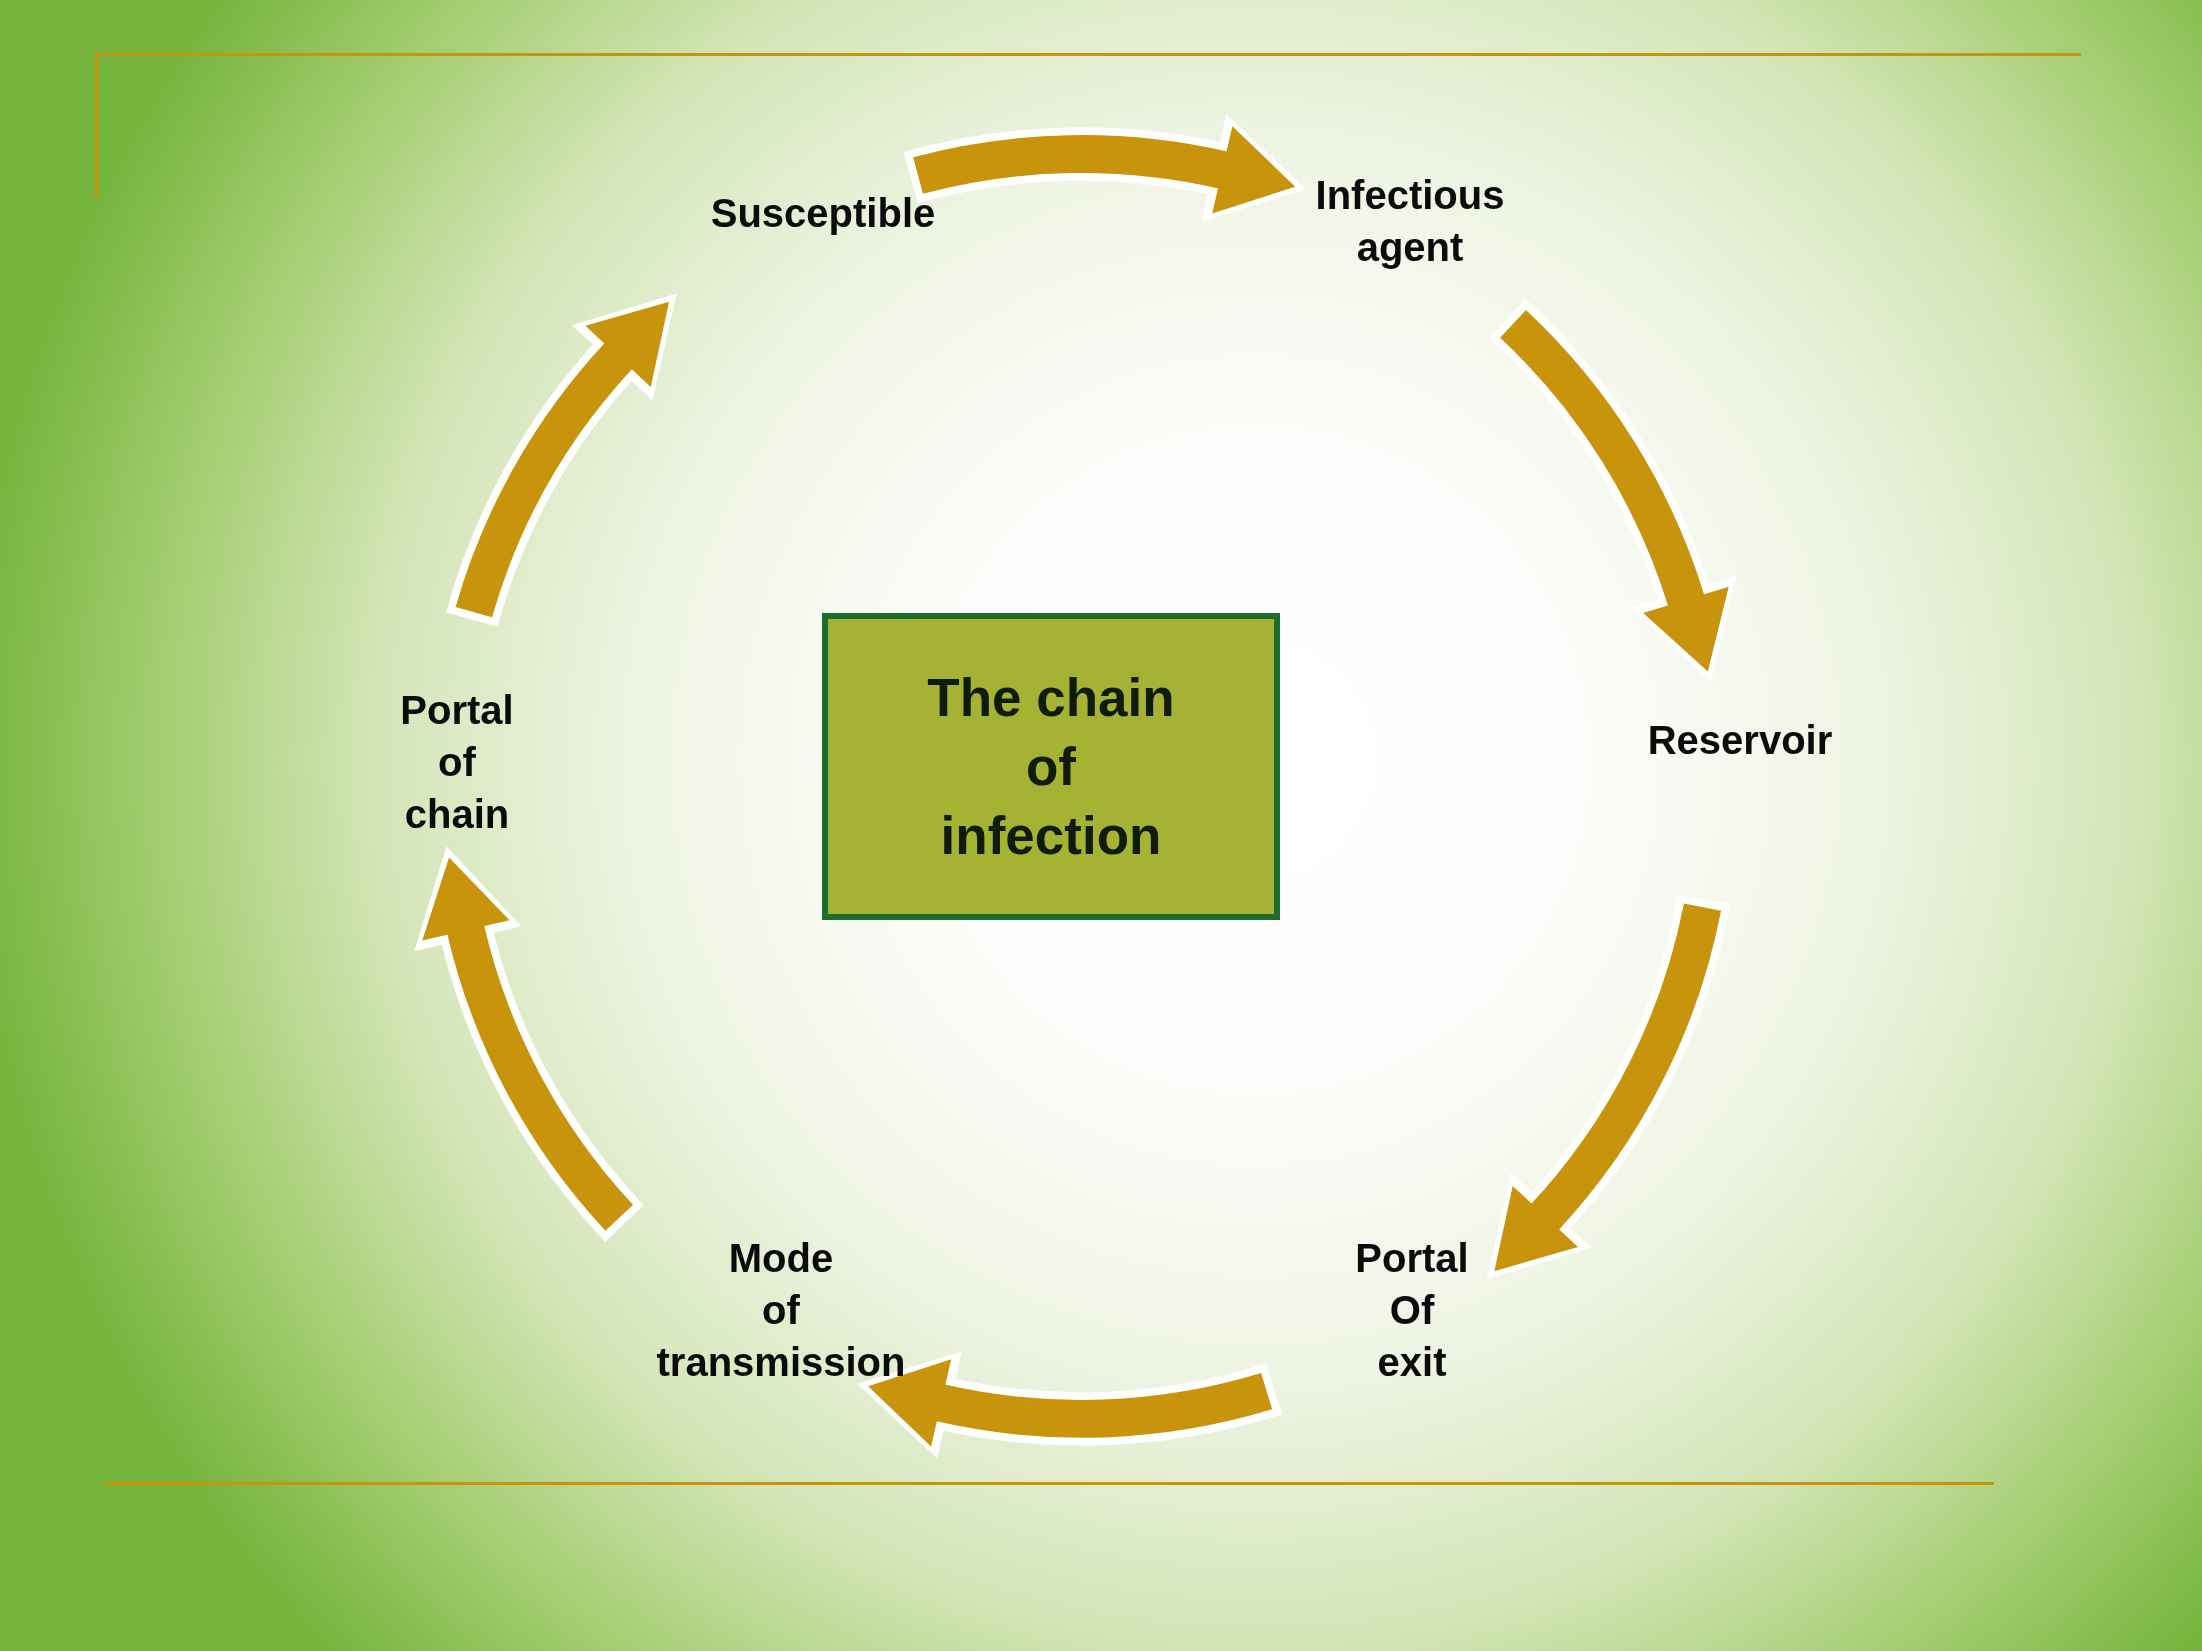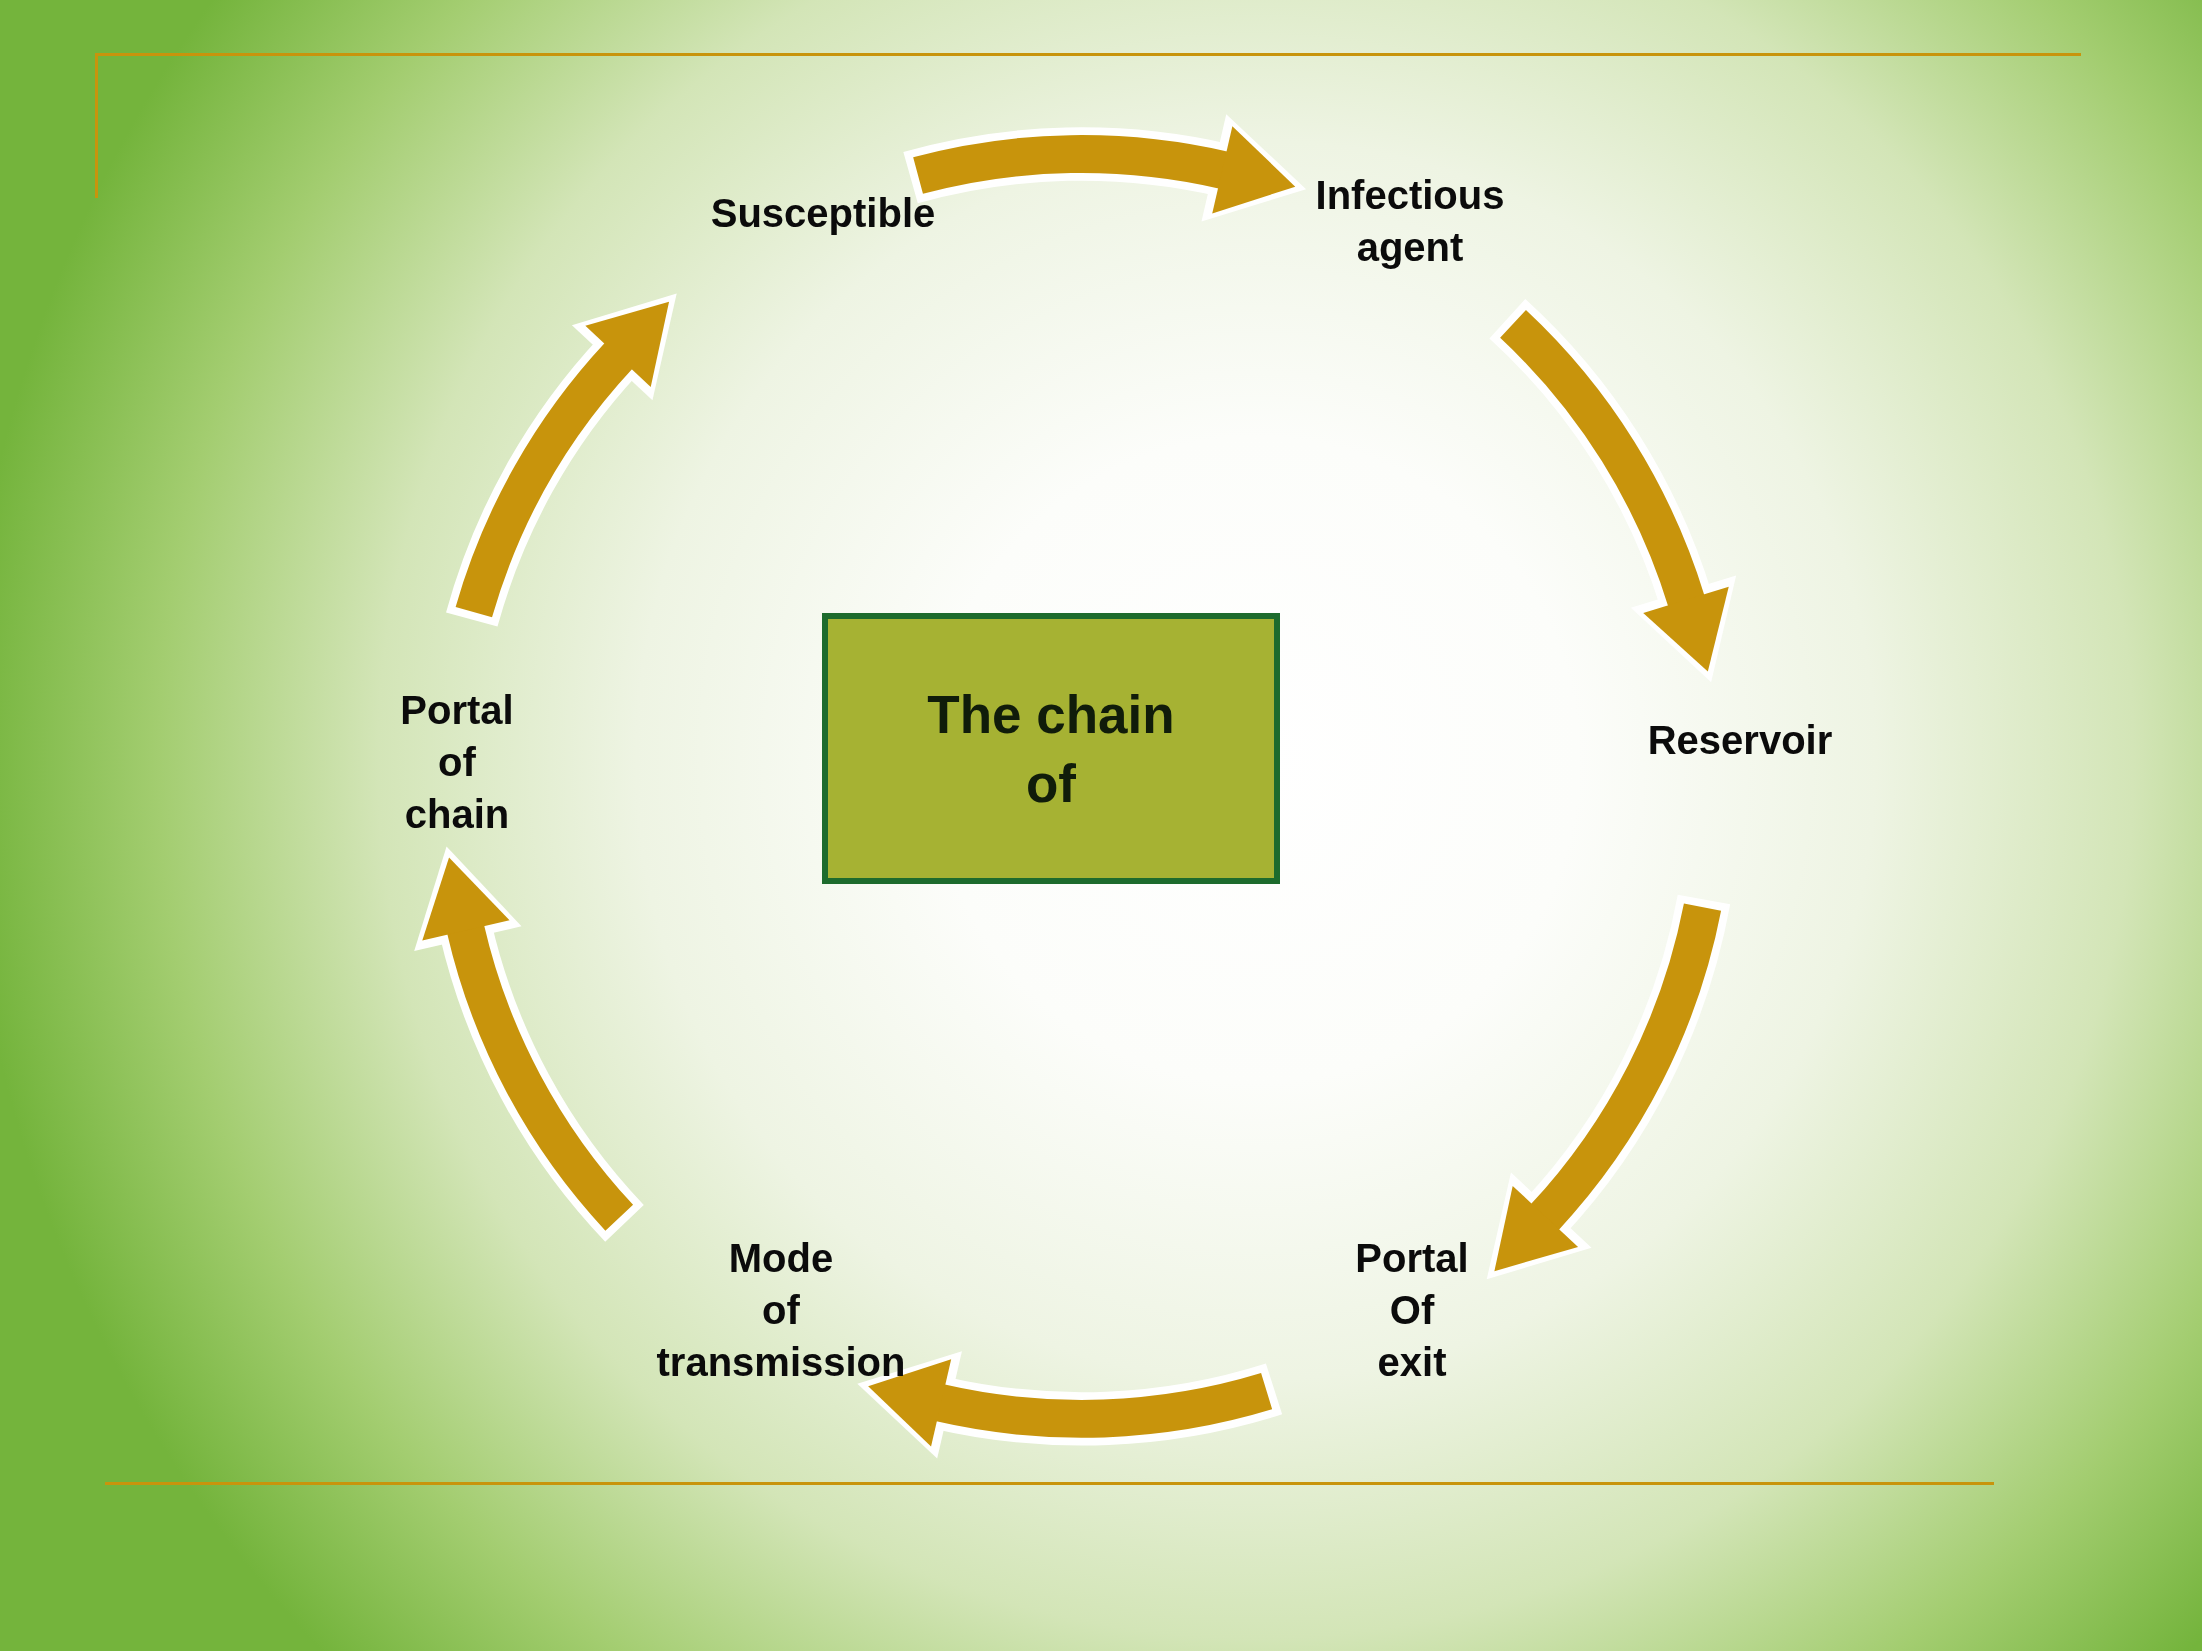--- a/index.html
+++ b/index.html
@@ -34,21 +34,21 @@
     font-size: 40px;
     line-height: 52px;
     color: var(--labeltext, #0b0b0b);
     white-space: nowrap;
   }
   .center-box {
     position: absolute;
     left: 822px;
     top: 613px;
     width: 458px;
-    height: 271px;
+    height: 307px;
     box-sizing: border-box;
     background: var(--boxfill, #a6b233);
     border: 6.9px solid var(--boxborder, #1d6b2d);
     display: flex;
     flex-direction: column;
     align-items: center;
     justify-content: center;
     text-align: center;
     font-weight: 700;
     font-size: 53px;
@@ -100,20 +100,21 @@
         <path d="M 548.1 720.1 A 735 735 0 0 1 719.5 412.7" stroke="#ffffff" stroke-width="62" fill="none"></path>
         <polygon points="786.3,341.1 758.1,465.2 664.5,377.9" fill="#ffffff"></polygon>
         <path d="M 550.5 711.4 A 735 735 0 0 1 719.5 412.7" stroke="#c8940c" stroke-width="44" fill="none"></path>
         <polygon points="777.4,350.6 756.1,449.7 680.1,378.7" fill="#c8940c"></polygon>
       </g>
     </svg>
 
   <div class="center-box">
     <div>The chain</div>
     <div>of</div>
+    <div>infection</div>
   </div>
 
   <div class="node" style="left:823px; top:213px;">
     <div>Susceptible</div>
   </div>
 
   <div class="node" style="left:1410px; top:221px;">
     <div>Infectious</div>
     <div>agent</div>
   </div>

